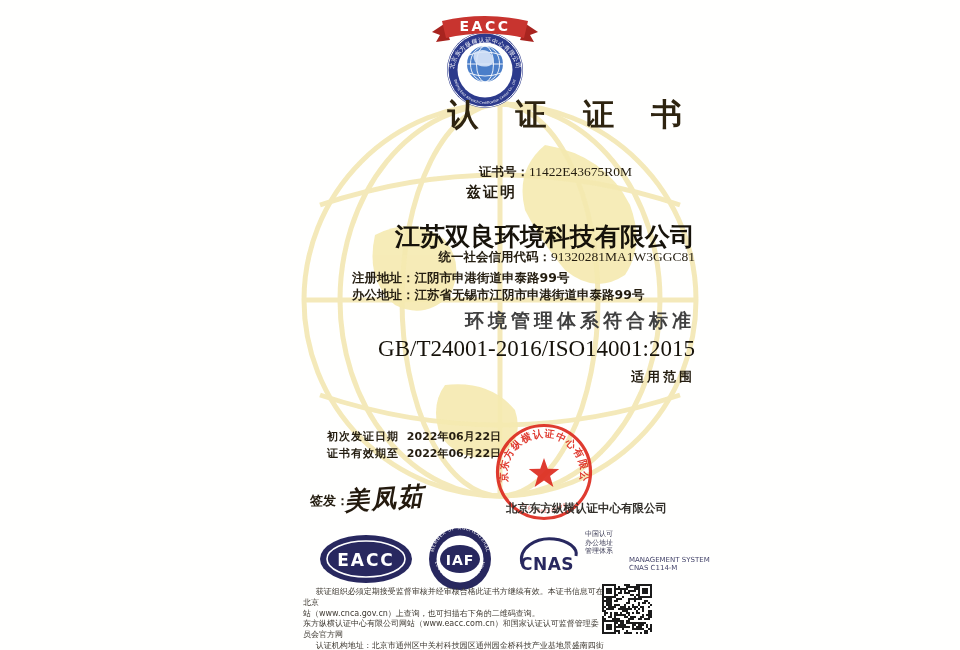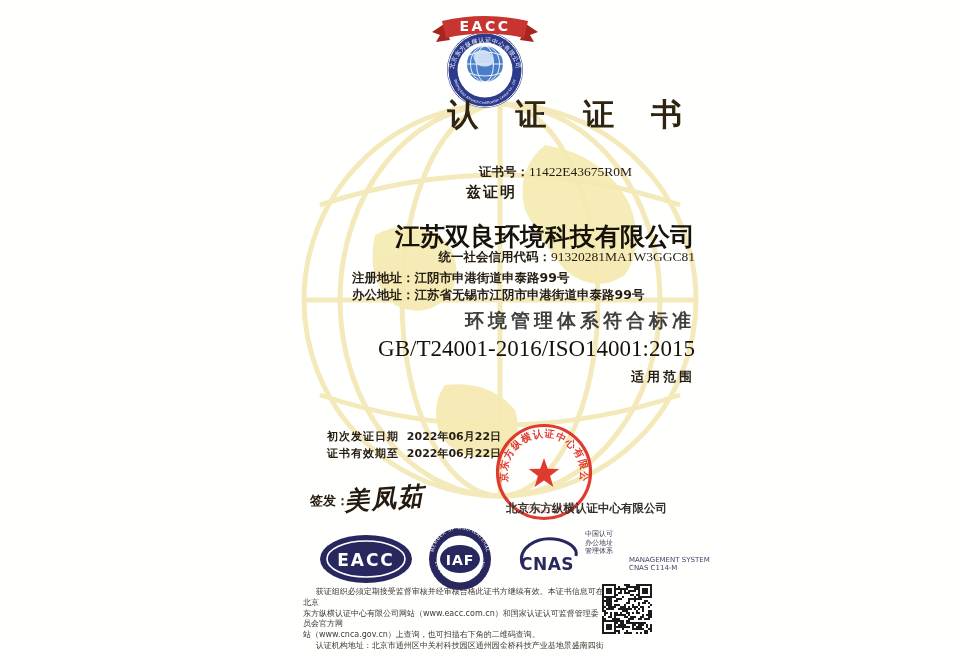--- a/index.html
+++ b/index.html
@@ -199,22 +199,22 @@
   <div id="cnas-text" class="abs">
     <div>中国认可</div>
     <div>办公地址</div>
     <div>管理体系</div>
     <div class="en">MANAGEMENT SYSTEM</div>
     <div class="en">CNAS C114-M</div>
   </div>
 
   <div id="fine-print" class="abs">
     <div class="indent">获证组织必须定期接受监督审核并经审核合格此证书方继续有效。本证书信息可在北京</div>
+    <div>站（www.cnca.gov.cn）上查询，也可扫描右下角的二维码查询。</div>
     <div>东方纵横认证中心有限公司网站（www.eacc.com.cn）和国家认证认可监督管理委员会官方网</div>
-    <div>站（www.cnca.gov.cn）上查询，也可扫描右下角的二维码查询。</div>
     <div class="indent">认证机构地址：北京市通州区中关村科技园区通州园金桥科技产业基地景盛南四街17号</div>
 
   </div>
 
   <svg id="qr" class="abs" width="50" height="50" viewBox="0 0 25 25">
       <rect x="0" y="0" width="1" height="1" fill="#1b1b1b"></rect>
       <rect x="1" y="0" width="1" height="1" fill="#1b1b1b"></rect>
       <rect x="2" y="0" width="1" height="1" fill="#1b1b1b"></rect>
       <rect x="3" y="0" width="1" height="1" fill="#1b1b1b"></rect>
       <rect x="4" y="0" width="1" height="1" fill="#1b1b1b"></rect>

